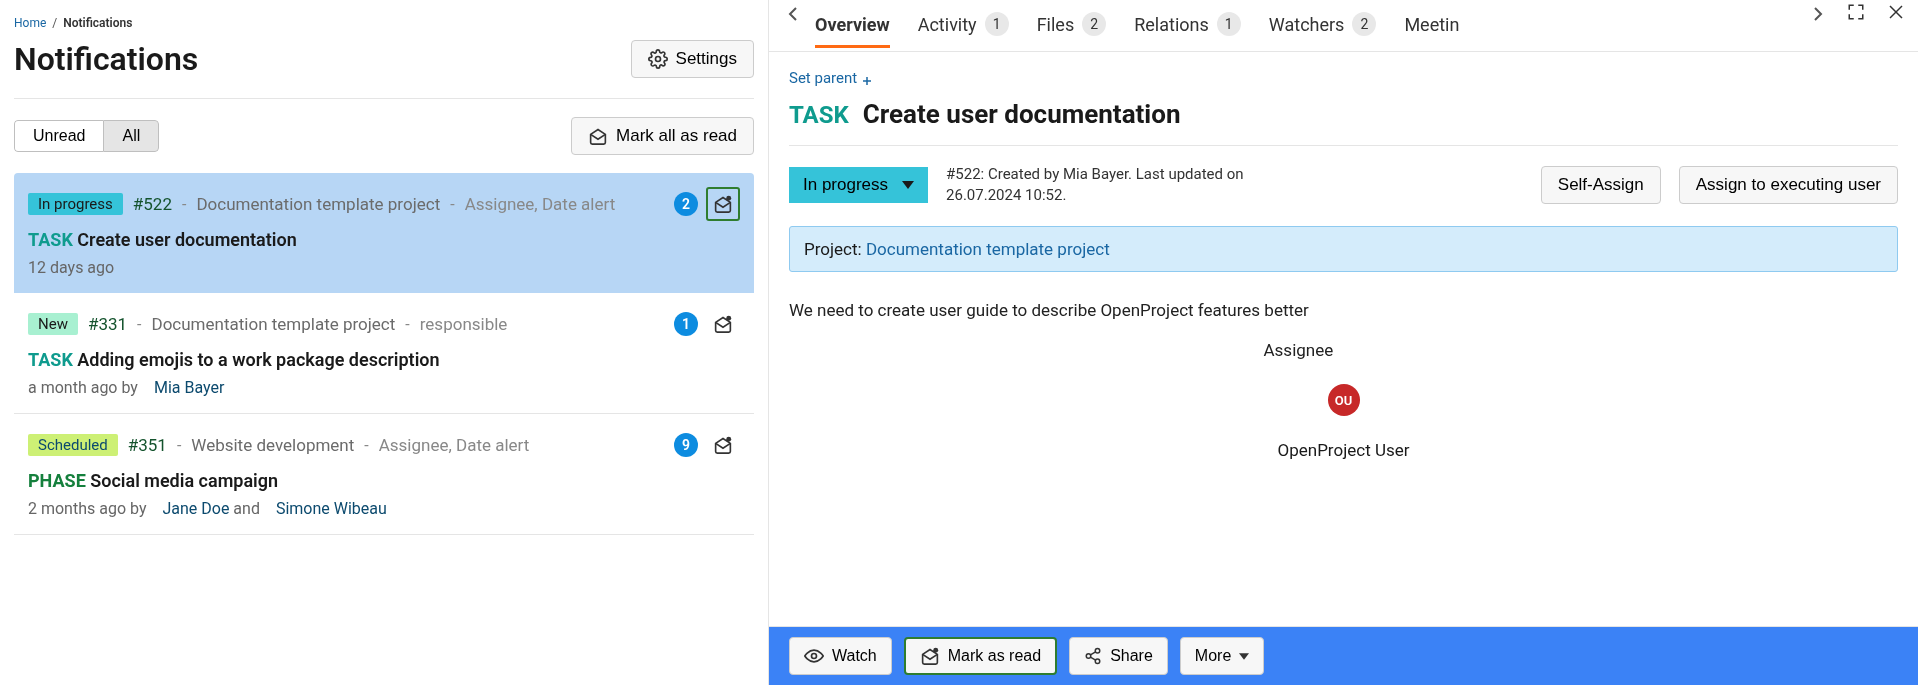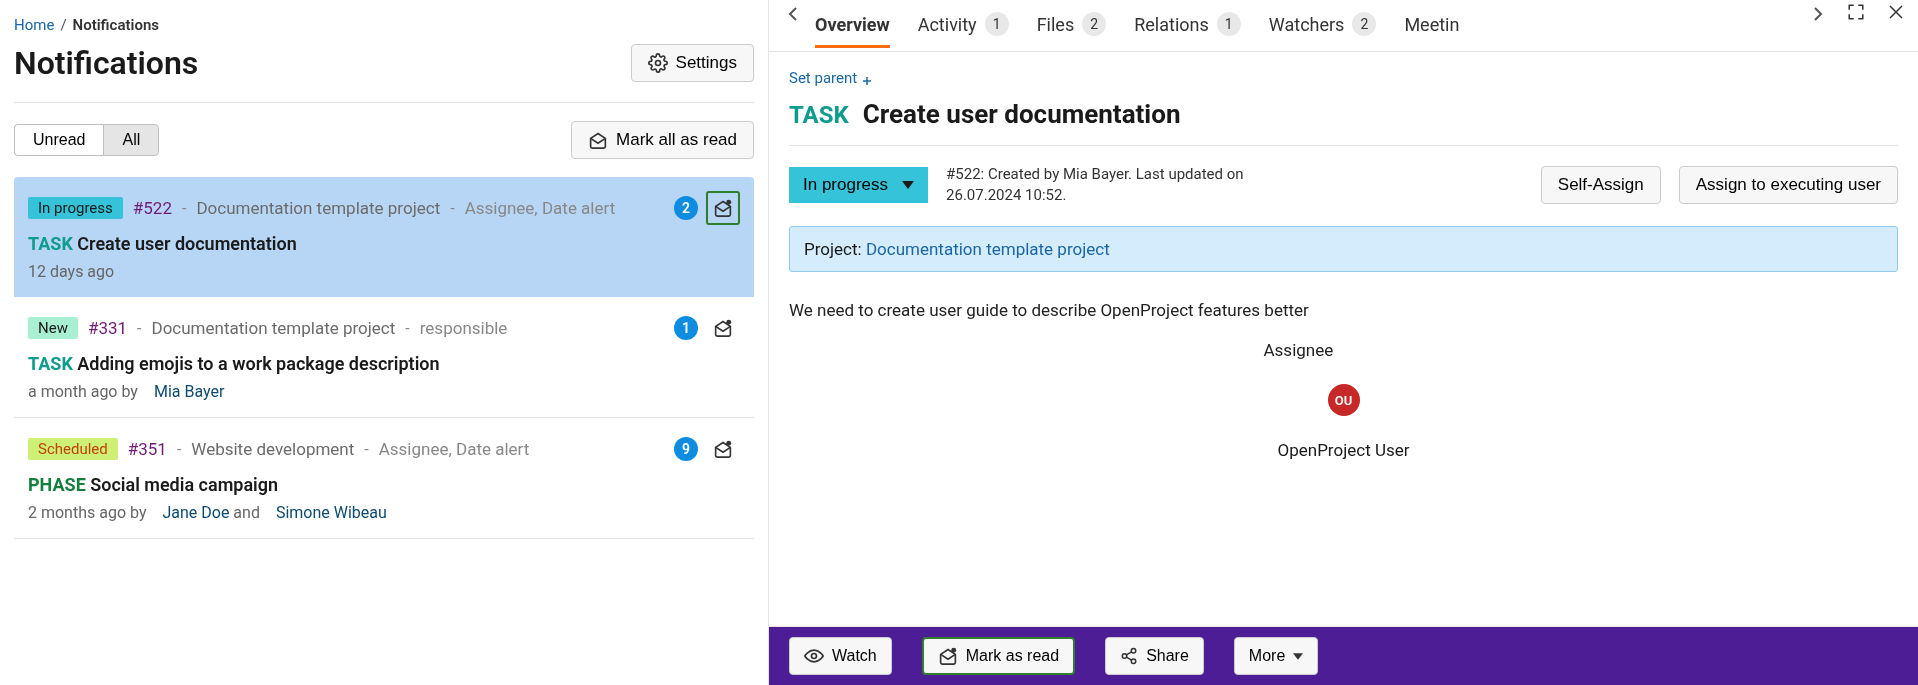--- a/index.html
+++ b/index.html
@@ -24,21 +24,21 @@
 }
 .right-pane {
   flex: 1;
   border-left: 1px solid #e5e5e5;
   display: flex;
   flex-direction: column;
   position: relative;
 }
 
 .breadcrumb {
-  font-size: 15px;
+  font-size: 12px;
   margin-bottom: 10px;
   display: flex;
   align-items: center;
   gap: 6px;
 }
 .breadcrumb a { color: #1a67a3; text-decoration: none; }
 .breadcrumb .sep { color: #555; }
 .breadcrumb .current { color: #333; font-weight: 600; }
 
 .header-row {
@@ -105,22 +105,22 @@
   gap: 10px;
 }
 .status-pill {
   display: inline-block;
   padding: 2px 10px;
   font-size: 15px;
   border-radius: 2px;
 }
 .status-inprogress { background: #35c3d9; color: #1a1a1a; }
 .status-new { background: #a8f0d1; color: #1a1a1a; }
-.status-scheduled { background: #cdf075; color: #c2410c; }
-.wp-id { color: #701a75; font-size: 17px; }
+.status-scheduled { background: #cdf075; color: #0c4a6e; }
+.wp-id { color: #14532d; font-size: 17px; }
 .wp-dash { color: #888; }
 .wp-project { color: #6b6b6b; font-size: 17px; }
 .wp-reason { color: #888; font-size: 17px; }
 .notif-right {
   margin-left: auto;
   display: flex;
   align-items: center;
   gap: 8px;
 }
 .count-badge {
@@ -307,25 +307,25 @@
   font-size: 13px;
   font-weight: 600;
 }
 .people-name { font-size: 17px; }
 
 .action-bar {
   position: absolute;
   bottom: 0;
   left: 0;
   right: 0;
-  background: #4c1d95;
+  background: #3b82f6;
   border-top: 1px solid #e5e5e5;
   padding: 10px 20px;
   display: flex;
-  gap: 30px;
+  gap: 12px;
 }
 .action-bar .btn { font-size: 16px; padding: 8px 14px; }
 .btn.highlighted { border: 2px solid #2f7d2f; }
 svg { display: block; }
 </style>
 </head>
 <body>
 
 <div class="app">
 

